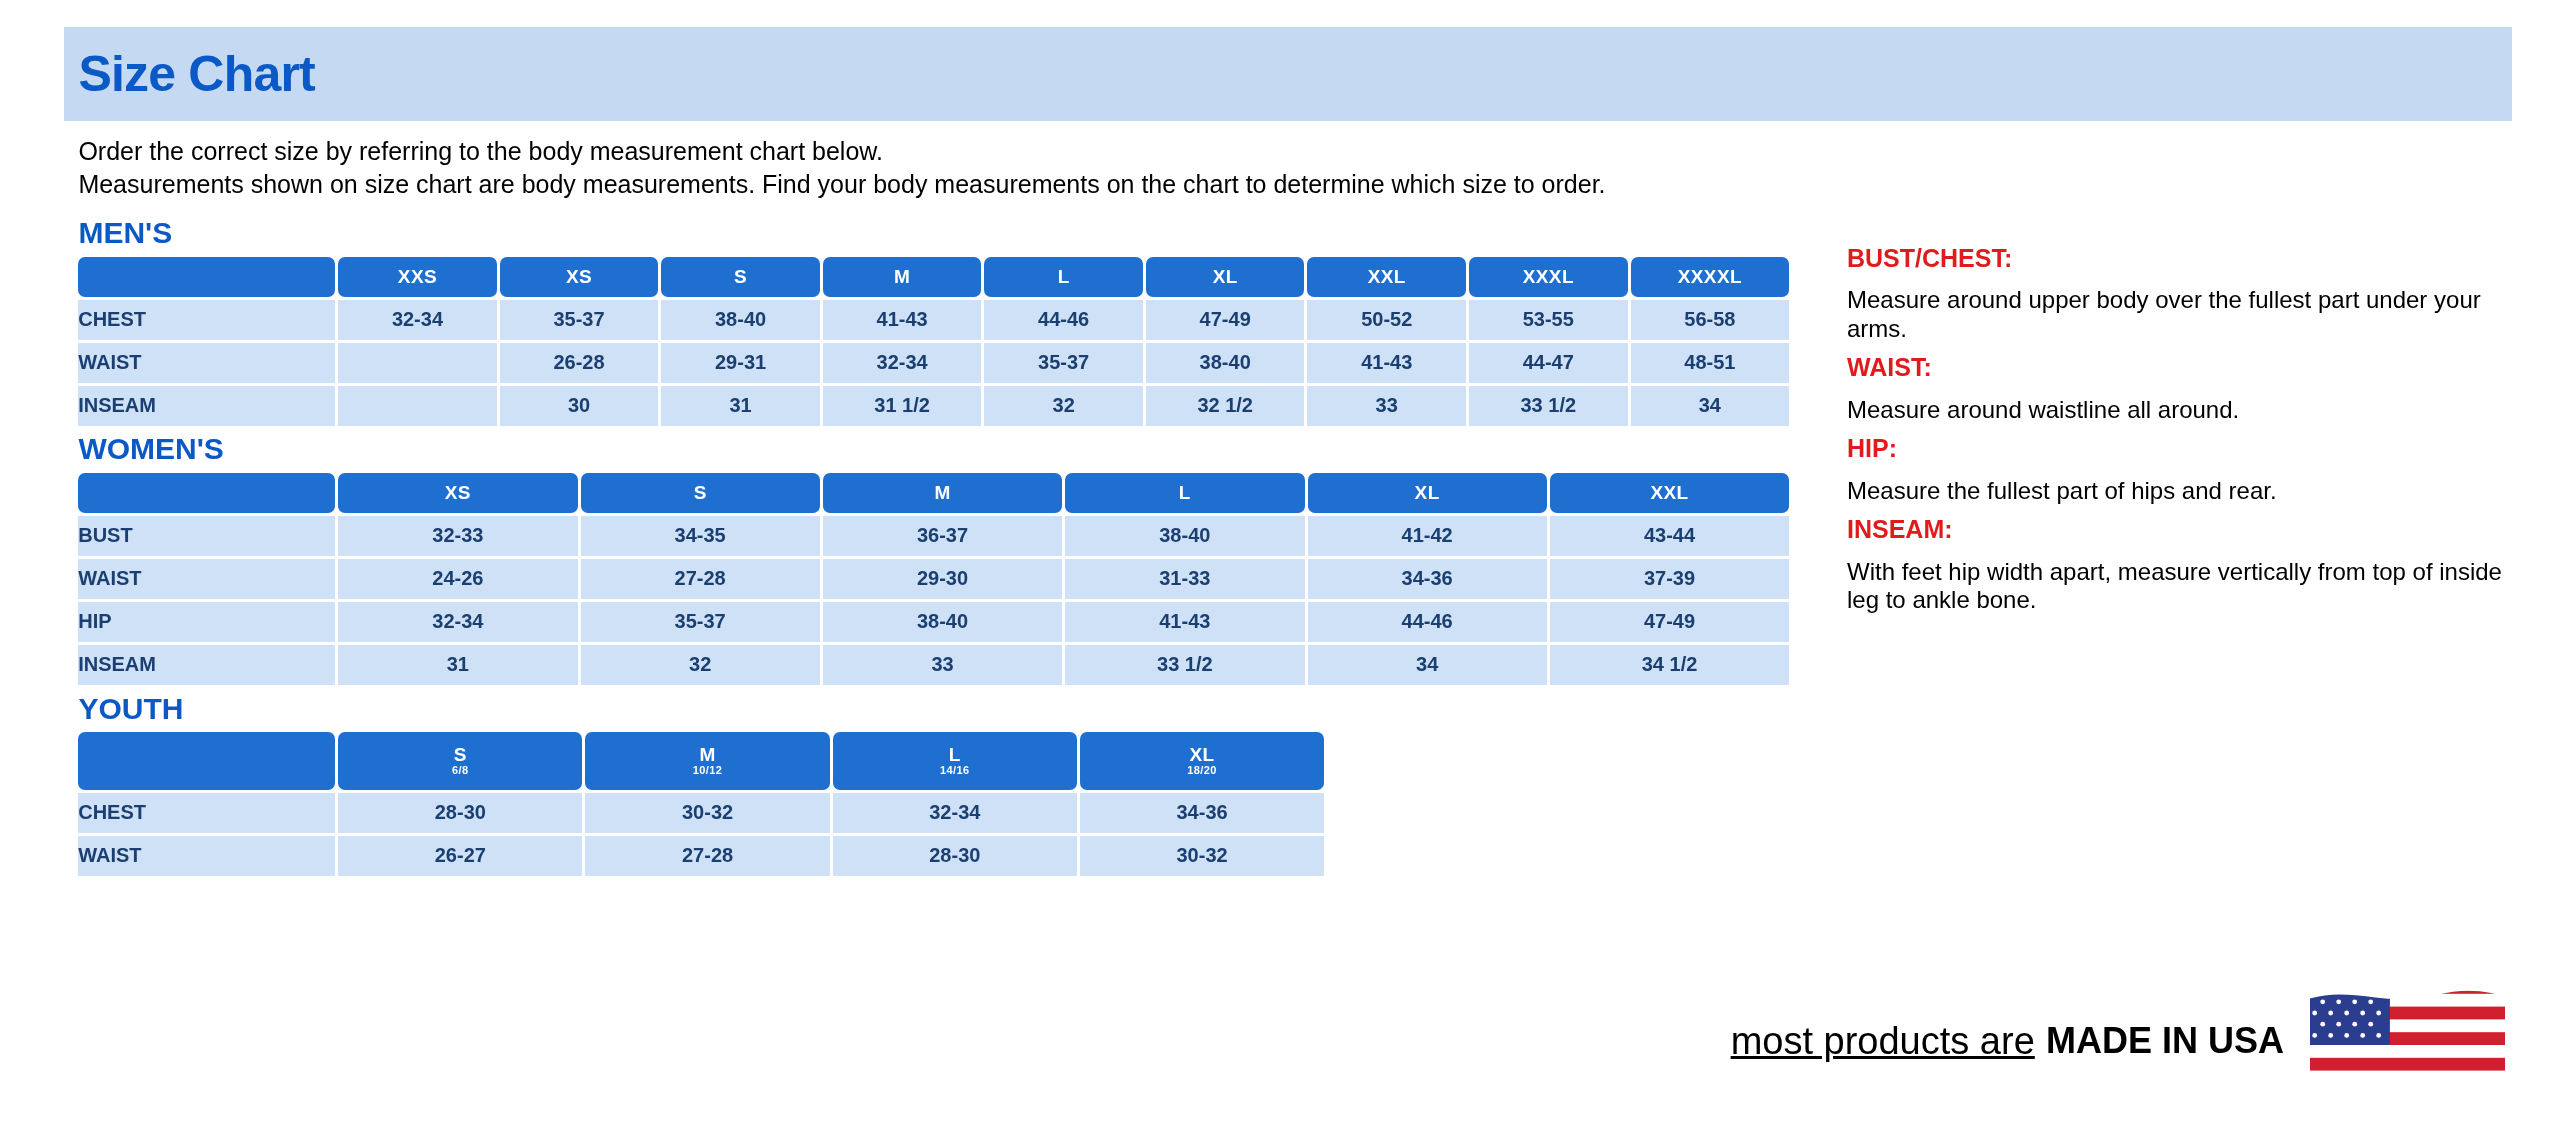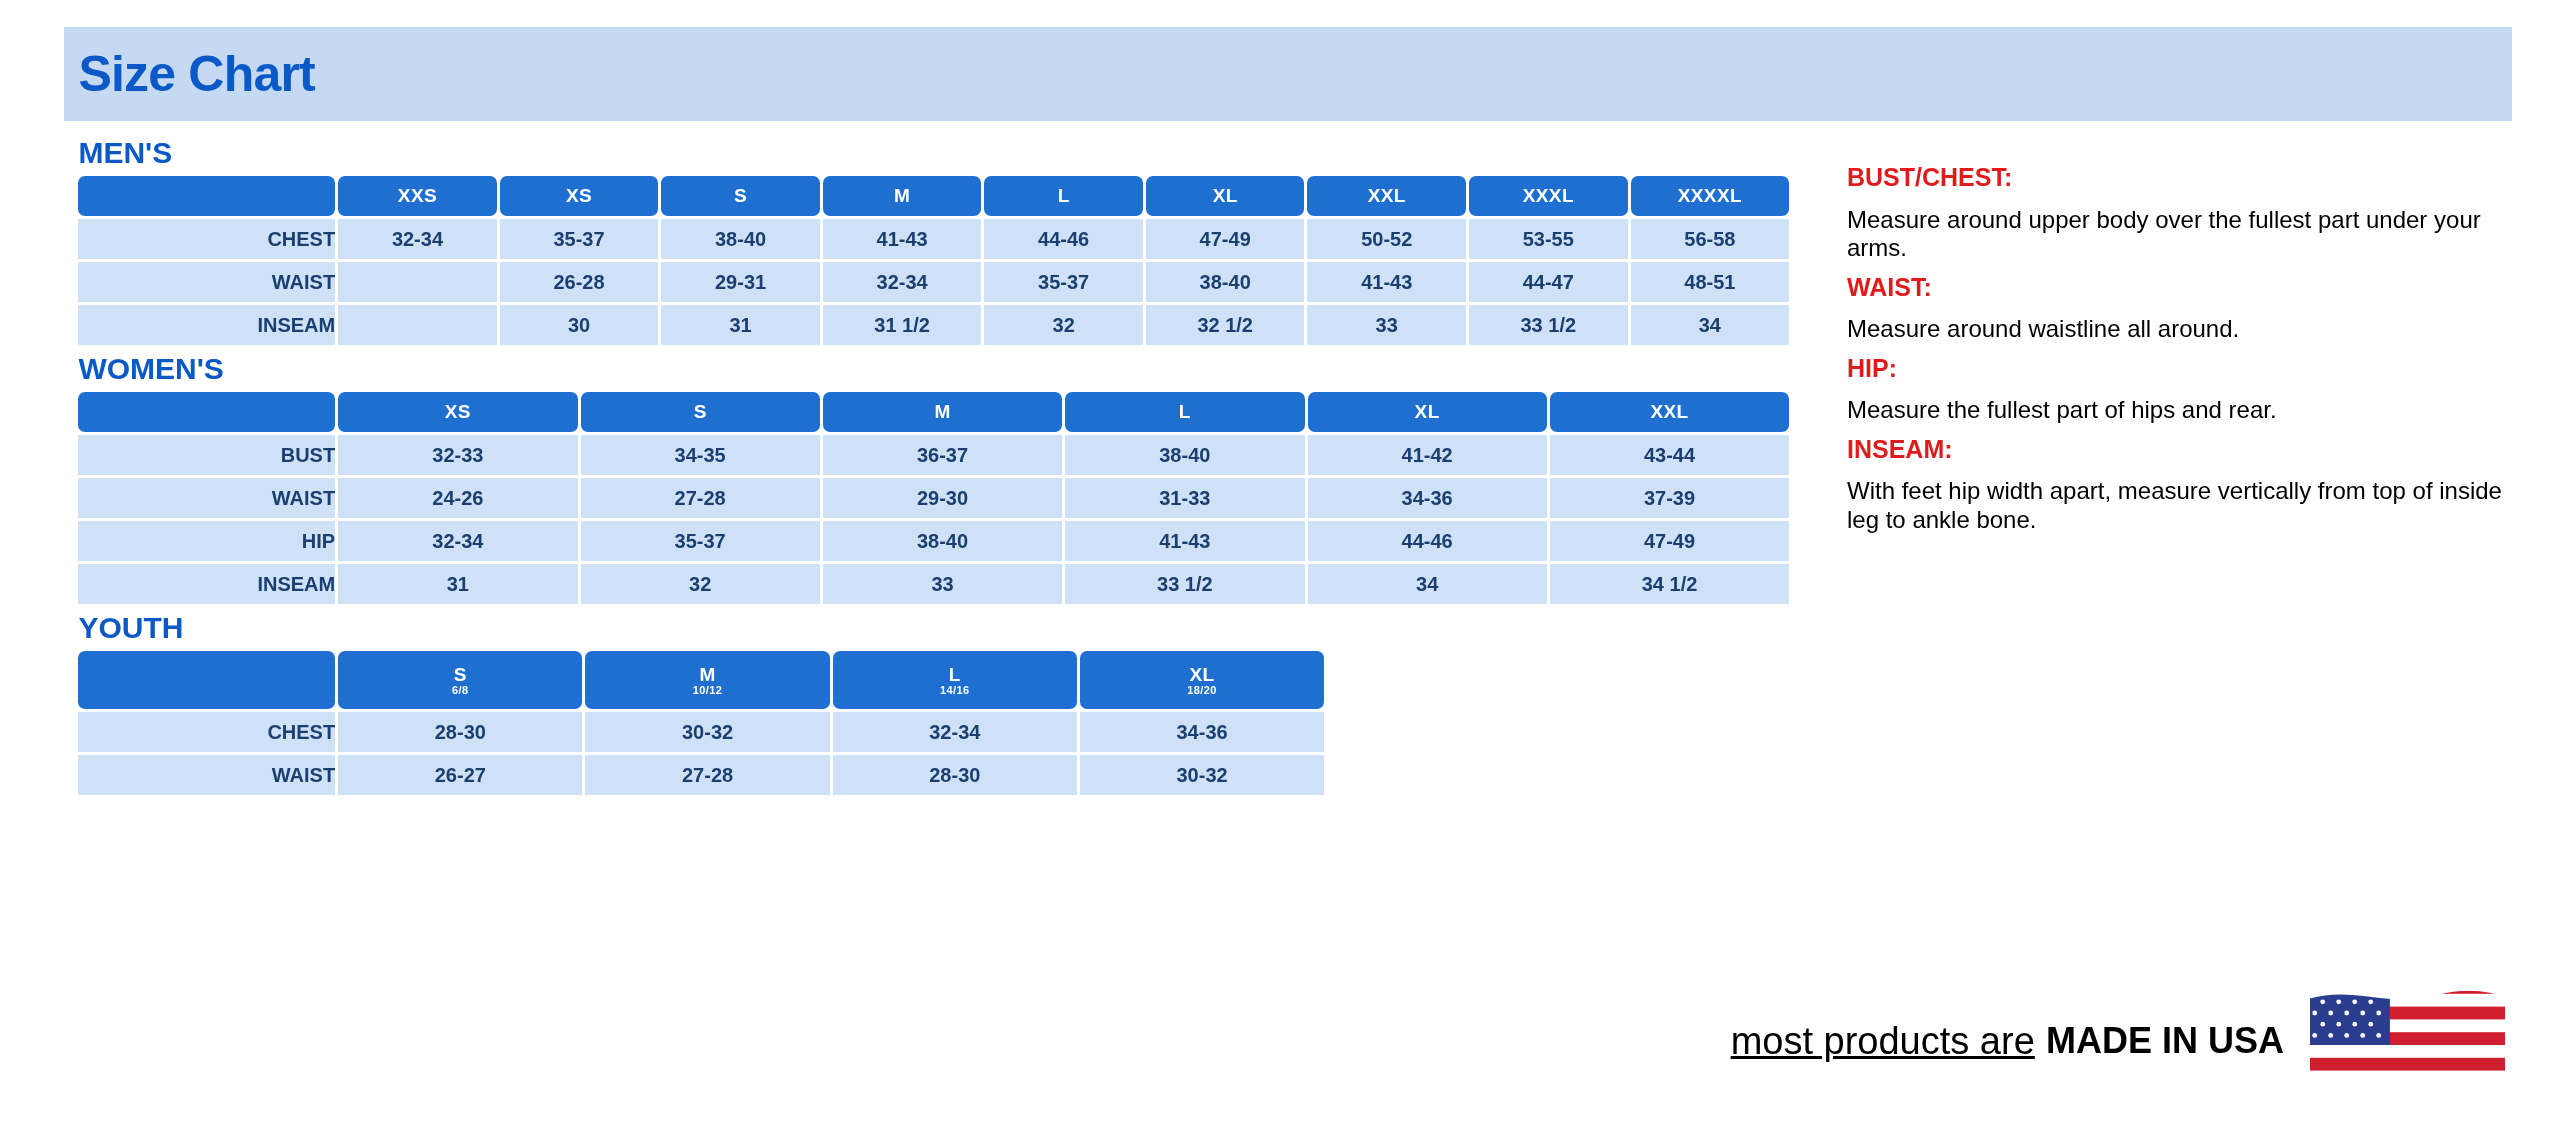--- a/index.html
+++ b/index.html
@@ -95,22 +95,21 @@
     font-size: 19px;
     letter-spacing: 0.4px;
     border-radius: 7px;
   }
   table.size th.blank {
     background: #1f6fd0;
   }
   table.size td.rowlabel {
     background: #cfe1f6;
     color: #1b3f70;
-    text-align: right;
-    padding-left: 19px;
+    text-align: left;
     font-weight: bold;
     font-size: 20px;
   }
   table.size td.empty {
     background: #cfe1f6;
   }
   .sub {
     display: block;
     font-size: 11px;
     font-weight: bold;
@@ -178,20 +177,24 @@
 </style>
 </head>
 <body>
 
 <div class="page">
 
   <div class="banner">
     <div class="banner-title">Size Chart</div>
   </div>
 
+  <div class="intro">
+    <div>Order the correct size by referring to the body measurement chart below.</div>
+    <div>Measurements shown on size chart are body measurements.  Find your body measurements on the chart to determine which size to order.</div>
+  </div>
 
   <div class="content">
 
     <div class="left-col">
 
       <div class="section-title">MEN'S</div>
       <table class="size mens">
         <colgroup>
           <col class="lbl">
             <col>

